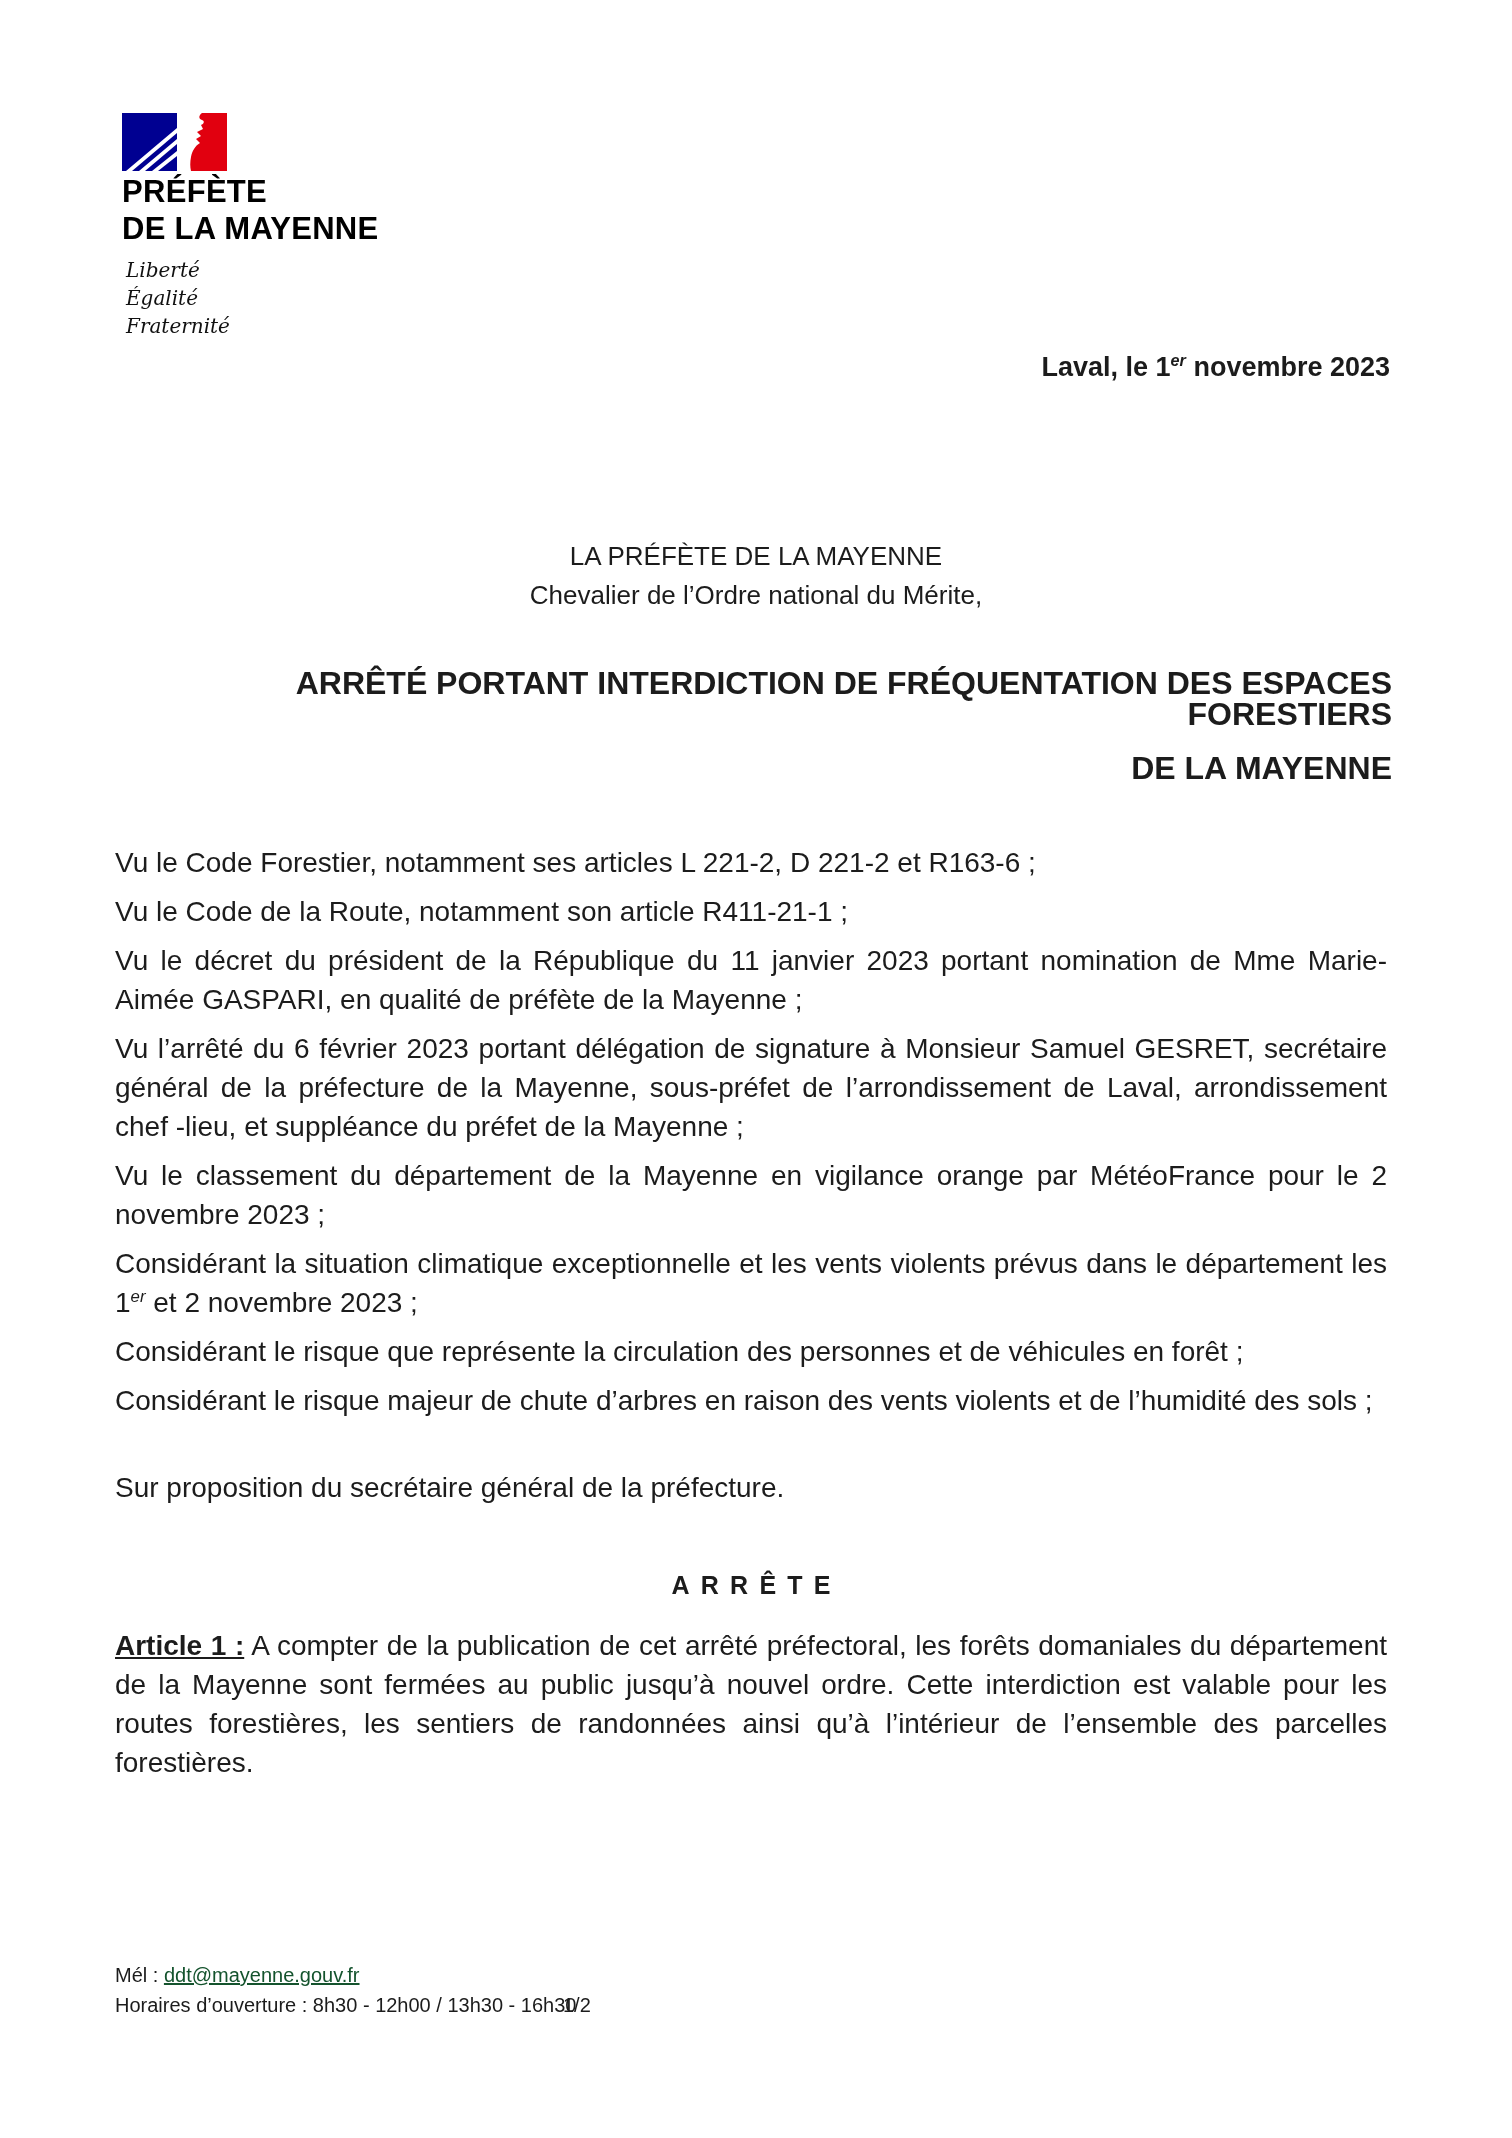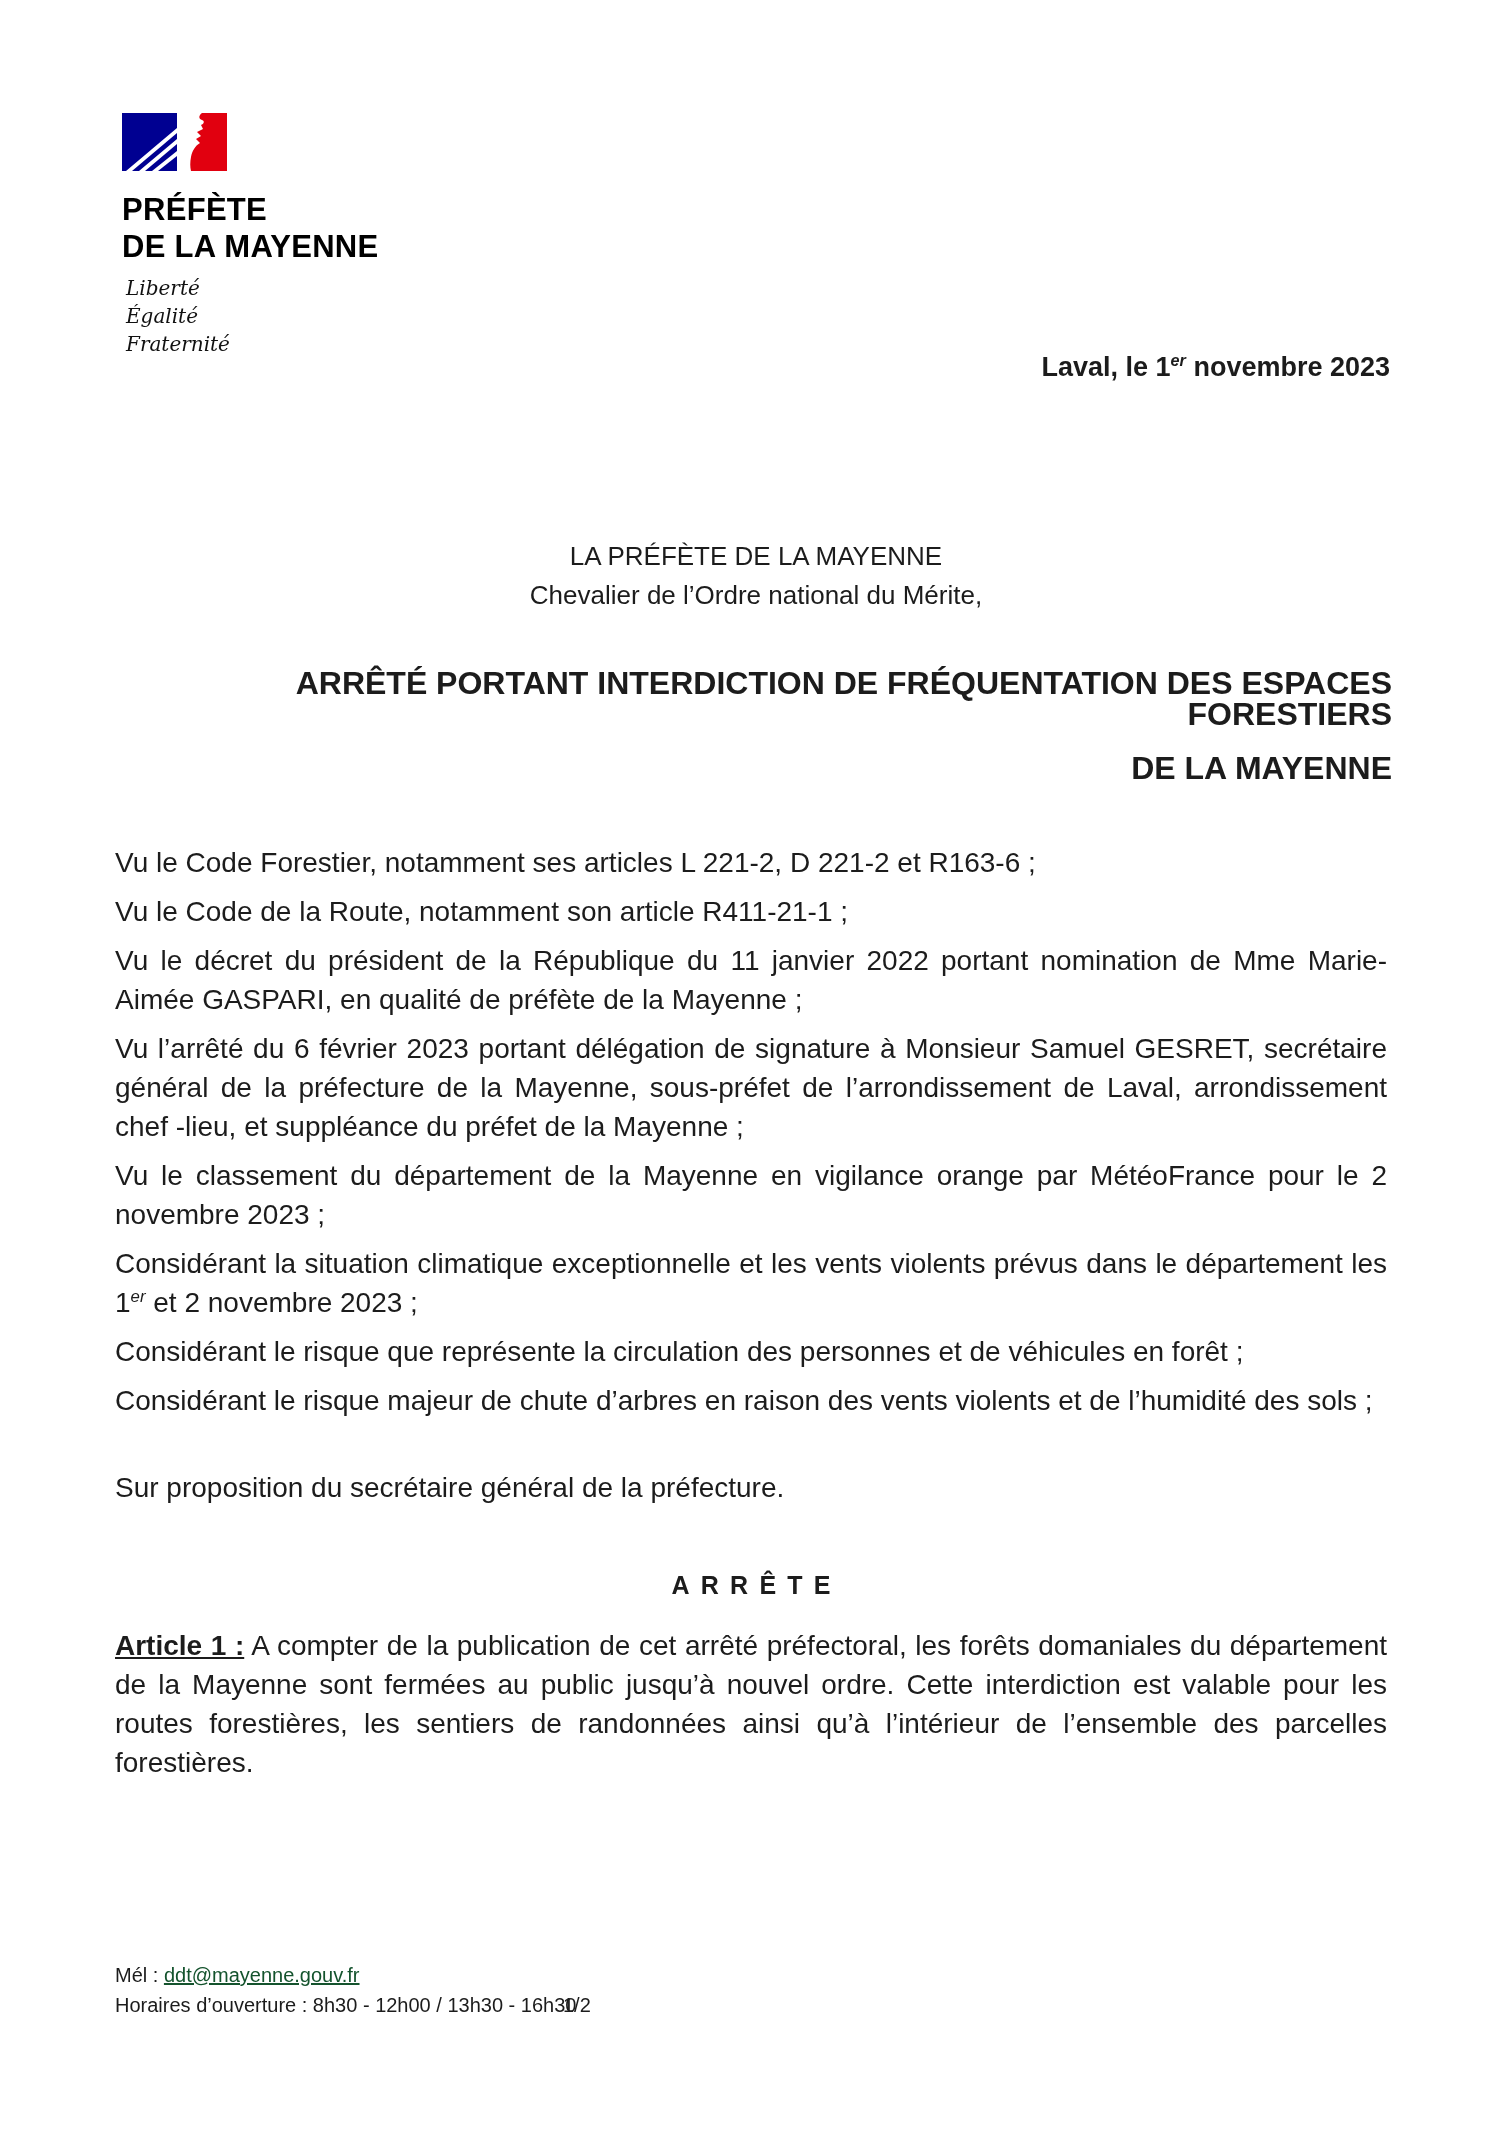--- a/index.html
+++ b/index.html
@@ -4,21 +4,21 @@
 <style>
   html,body { margin:0; padding:0; background:#ffffff; }
   .page {
     position:relative; width:1512px; height:2138px; background:#ffffff;
     font-family:"Liberation Sans", sans-serif; color:#1c1c1c; overflow:hidden;
   }
 
   
   .logo-block { position:absolute; left:122px; top:113px; }
   .flag { display:block; }
-  .inst { margin-top:20px; font-weight:bold; color:#000; font-size:31px; line-height:37px; letter-spacing:0.3px; }
+  .inst { margin-top:2px; font-weight:bold; color:#000; font-size:31px; line-height:37px; letter-spacing:0.3px; }
   .motto { margin-top:9px; margin-left:4px; font-family:"DejaVu Serif", serif; font-style:italic; font-size:20px; line-height:28px; color:#111; }
 
   
   .date { position:absolute; top:352px; right:122px; font-weight:bold; font-size:27px; }
 
   sup { font-size:60%; line-height:0; vertical-align:super;font-style:italic; }
 
   
   .authority { position:absolute; top:537px; left:0; right:0; text-align:center; font-weight:normal; font-size:26px; line-height:39px; }
 
@@ -72,21 +72,21 @@
   </div>
 
   <div class="doc-title">
     <div>ARRÊTÉ PORTANT INTERDICTION DE FRÉQUENTATION DES ESPACES FORESTIERS</div>
     <div class="t2">DE LA MAYENNE</div>
   </div>
 
   <main class="body">
     <p>Vu le Code Forestier, notamment ses articles L 221-2, D 221-2 et R163-6 ;</p>
     <p>Vu le Code de la Route, notamment son article R411-21-1 ;</p>
-    <p>Vu le décret du président de la République du 11 janvier 2022 portant nomination de Mme Marie-Aimée GASPARI, en qualité de préfète de la Mayenne ;</p>
+    <p>Vu le décret du président de la République du 11 janvier 2023 portant nomination de Mme Marie-Aimée GASPARI, en qualité de préfète de la Mayenne ;</p>
     <p>Vu l’arrêté du 6 février 2023 portant délégation de signature à Monsieur Samuel GESRET, secrétaire général de la préfecture de la Mayenne, sous-préfet de l’arrondissement de Laval, arrondissement chef -lieu, et suppléance du préfet de la Mayenne ;</p>
     <p>Vu le classement du département de la Mayenne en vigilance orange par MétéoFrance pour le 2 novembre 2023 ;</p>
     <p><span>Considérant la situation climatique exceptionnelle et les vents violents prévus dans le département les 1</span><sup>er</sup><span> et 2 novembre 2023 ;</span></p>
     <p>Considérant le risque que représente la circulation des personnes et de véhicules en forêt ;</p>
     <p>Considérant le risque majeur de chute d’arbres en raison des vents violents et de l’humidité des sols ;</p>
     <p class="proposal">Sur proposition du secrétaire général de la préfecture.</p>
     <h2 class="decree">ARRÊTE</h2>
     <p class="article"><span class="article-label">Article 1 :</span><span> A compter de la publication de cet arrêté préfectoral, les forêts domaniales du département de la Mayenne sont fermées au public jusqu’à nouvel ordre. Cette interdiction est valable pour les routes forestières, les sentiers de randonnées ainsi qu’à l’intérieur de l’ensemble des parcelles forestières.</span></p>
   </main>
 

